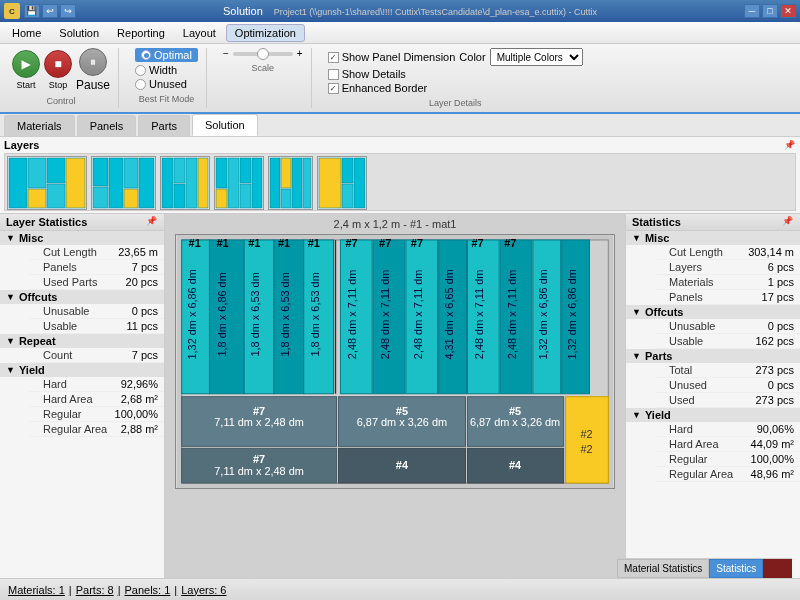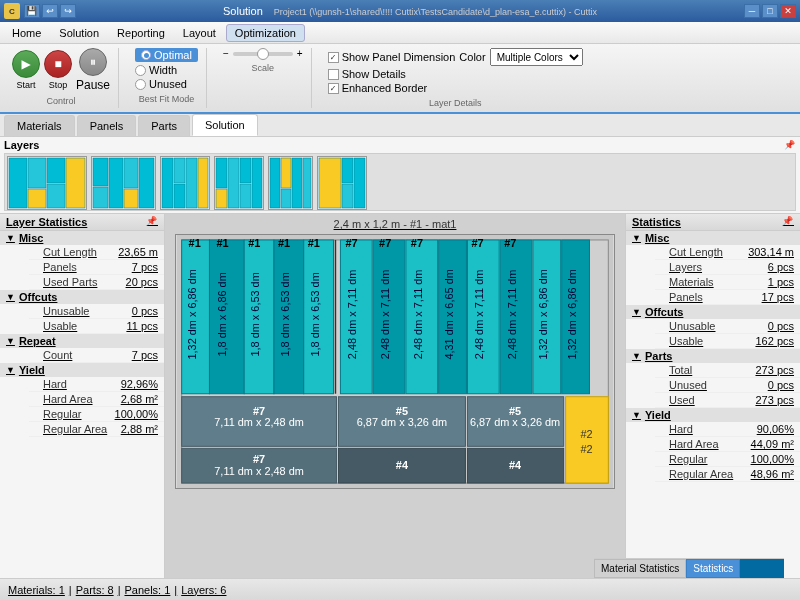--- a/index.html
+++ b/index.html
@@ -136,21 +136,20 @@
     .layer-thumb-3 { width: 50px; }
     .layer-thumb-4 { width: 50px; }
     .layer-thumb-5 { width: 45px; }
     .layer-thumb-6 { width: 50px; }
 
     
     .bottom-area {
       display: flex;
       flex: 1;
       overflow: hidden;
-      text-decoration: underline;
     }
 
     
     .left-stats {
       width: 165px;
       background: #f5f5f5;
       border-right: 1px solid #ccc;
       overflow-y: auto;
       flex-shrink: 0;
     }
@@ -641,21 +640,21 @@
       </div>
       <div class="stats-row">
         <span class="stats-label">Regular</span>
         <span class="stats-value">100,00%</span>
       </div>
       <div class="stats-row">
         <span class="stats-label">Regular Area</span>
         <span class="stats-value">48,96 m²</span>
       </div>
 
-      <div style="margin-top:auto;border-top:1px solid #ccc;display:flex;background:#0369a1;position:absolute;bottom:22px;right:16px;width:190px;">
+      <div style="margin-top:auto;border-top:1px solid #ccc;display:flex;background:#7f1d1d;position:absolute;bottom:22px;right:8px;width:175px;">
         <div style="padding:3px 6px;background:#d0d0d0;border:1px solid #bbb;cursor:pointer;font-size:10px;">Material Statistics</div>
         <div style="padding:3px 6px;background:#4a90d9;color:white;border:1px solid #3a80c9;cursor:pointer;font-size:10px;">Statistics</div>
       </div>
     </div>
 
   </div>
 </div>
 
 <div class="status-bar">
   <div style="display:flex;gap:4px;text-decoration:underline;">

